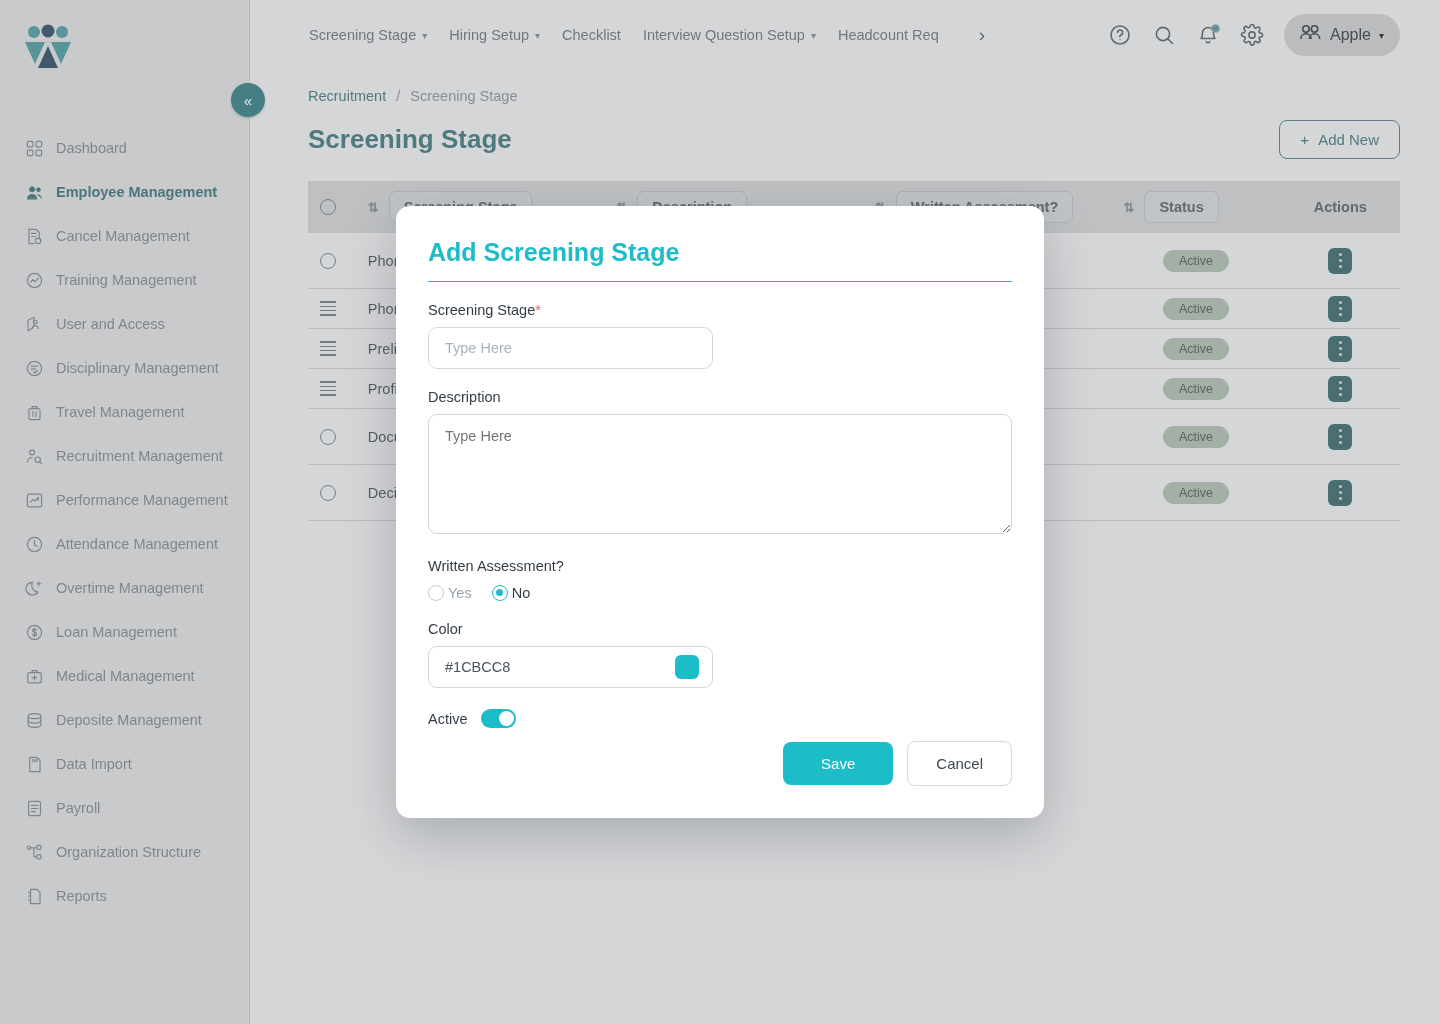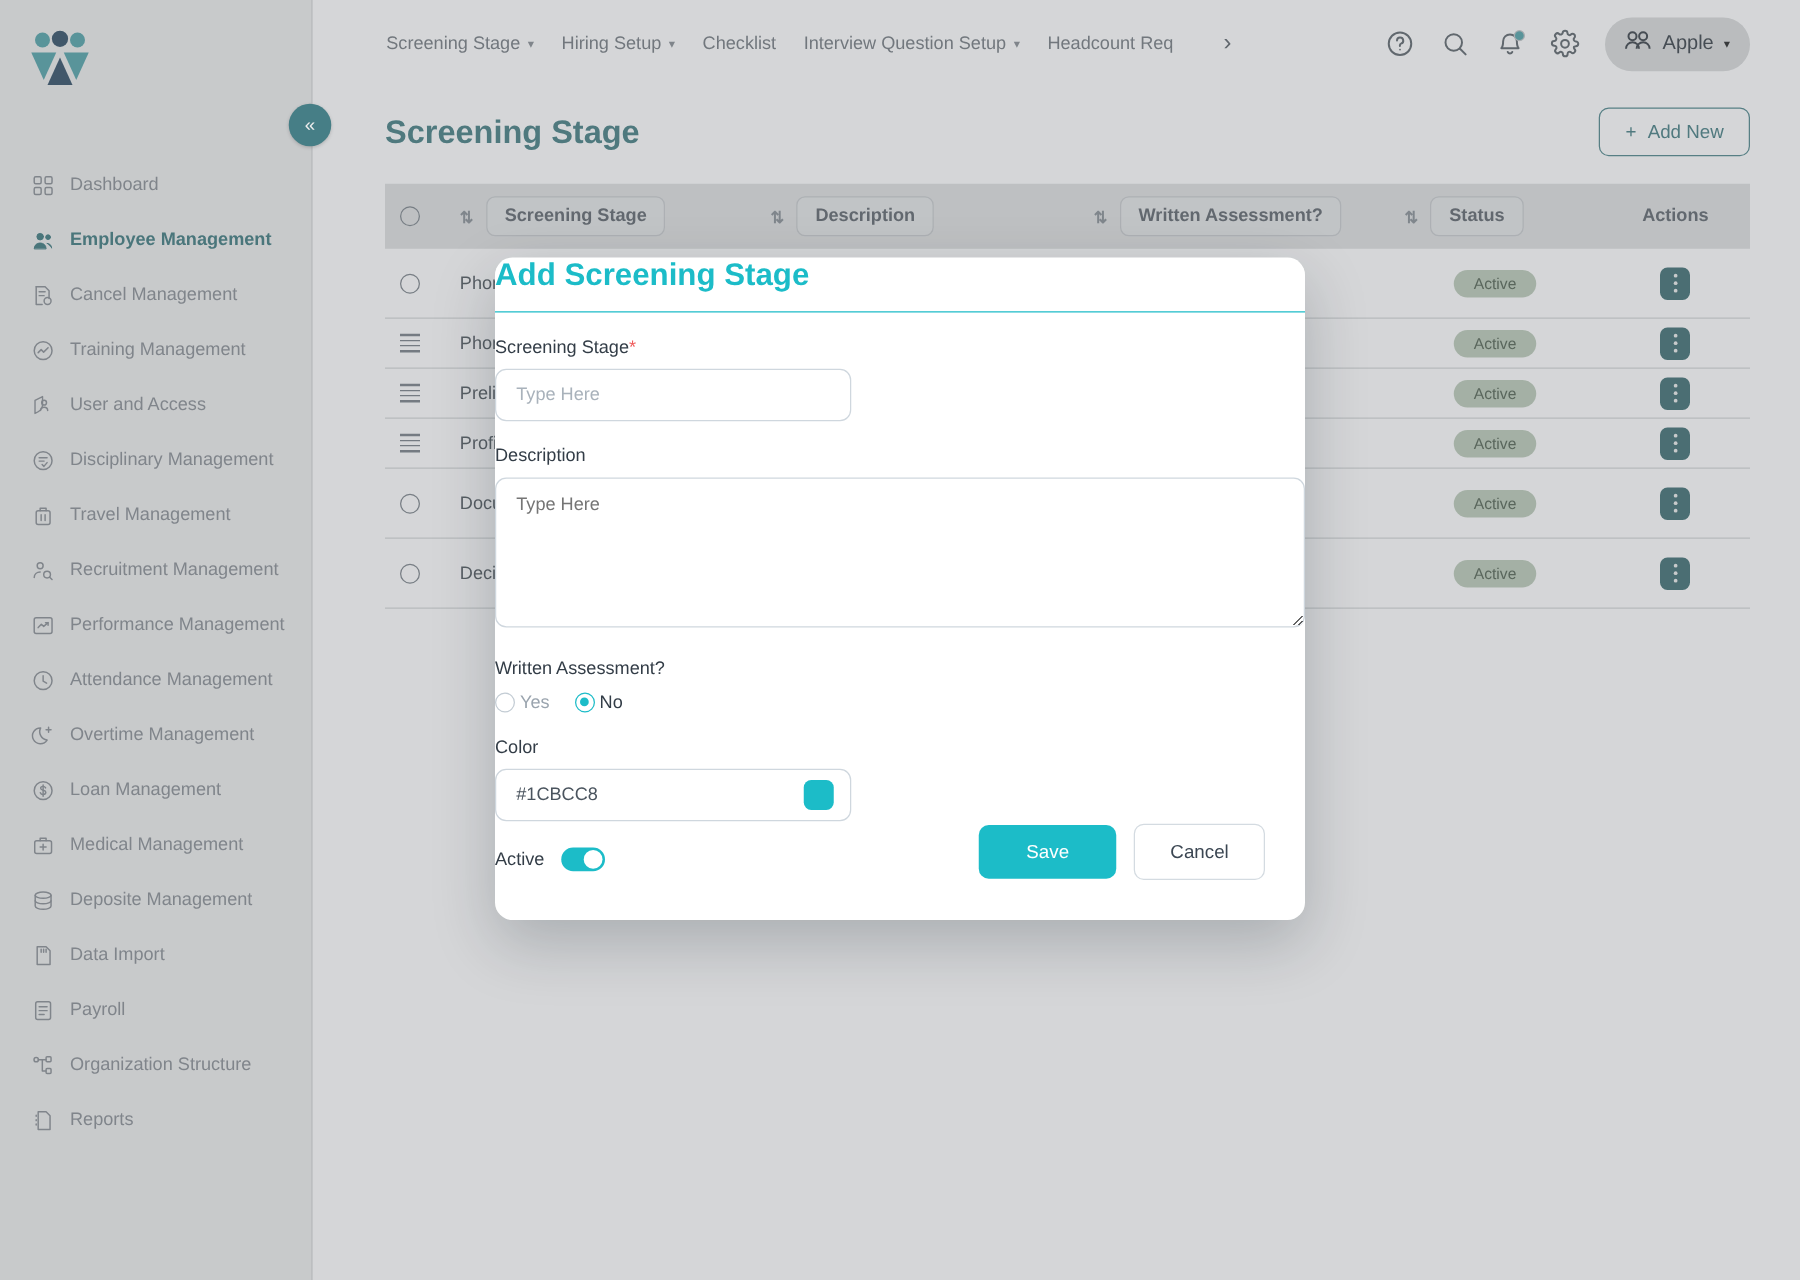--- a/index.html
+++ b/index.html
@@ -122,23 +122,24 @@
   .kebab {
     width: 24px; height: 26px; border-radius: 6px; background: #1d7a84;
     display: flex; flex-direction: column; align-items: center;
     justify-content: center; gap: 3px;
   }
   .kebab i { width: 3px; height: 3px; border-radius: 50%; background: #fff; display: block; }
 
   
   .modal {
     position: absolute; left: 396px; top: 206px;
-    width: 648px; height: 530px;
+    width: 648px; height: 612px;
     background: #fff; border-radius: 14px;
     box-shadow: 0 18px 50px rgba(20,30,40,0.22);
+    padding: 32px;
     z-index: 10;
   }
   .modal-title { color: #1cbcc8; font-size: 25px; font-weight: 700; }
   .modal-rule { margin-top: 14px; border-bottom: 1.3px solid #1cbcc8; }
   .flabel { margin-top: 20px; font-size: 14.5px; color: #333d47; }
   .req { color: #ef5a5a; }
   .inp {
     margin-top: 9px; width: 285px; height: 42px;
     border: 1px solid #cfd7de; border-radius: 9px;
     padding: 0 16px; font-size: 14.5px; color: #333d47;
@@ -475,20 +476,25 @@
                 <path d="M11.3 18c0-3 2.3-5.2 5.2-5.2s5.2 2.2 5.2 5.2"></path>
               </svg>
           </span>
           <span class="uname">Apple</span>
           <span class="caret">▾</span>
         </div>
       </div>
     </div>
 
     <div class="main">
+      <div class="crumbs">
+        <span class="crumb-link">Recruitment</span>
+        <span class="sep">/</span>
+        <span>Screening Stage</span>
+      </div>
 
       <div class="page-head">
         <div class="page-title">Screening Stage</div>
         <div class="add-new">
           <span>+</span>
           <span>Add New</span>
         </div>
       </div>
 
       <div class="table-wrap">

